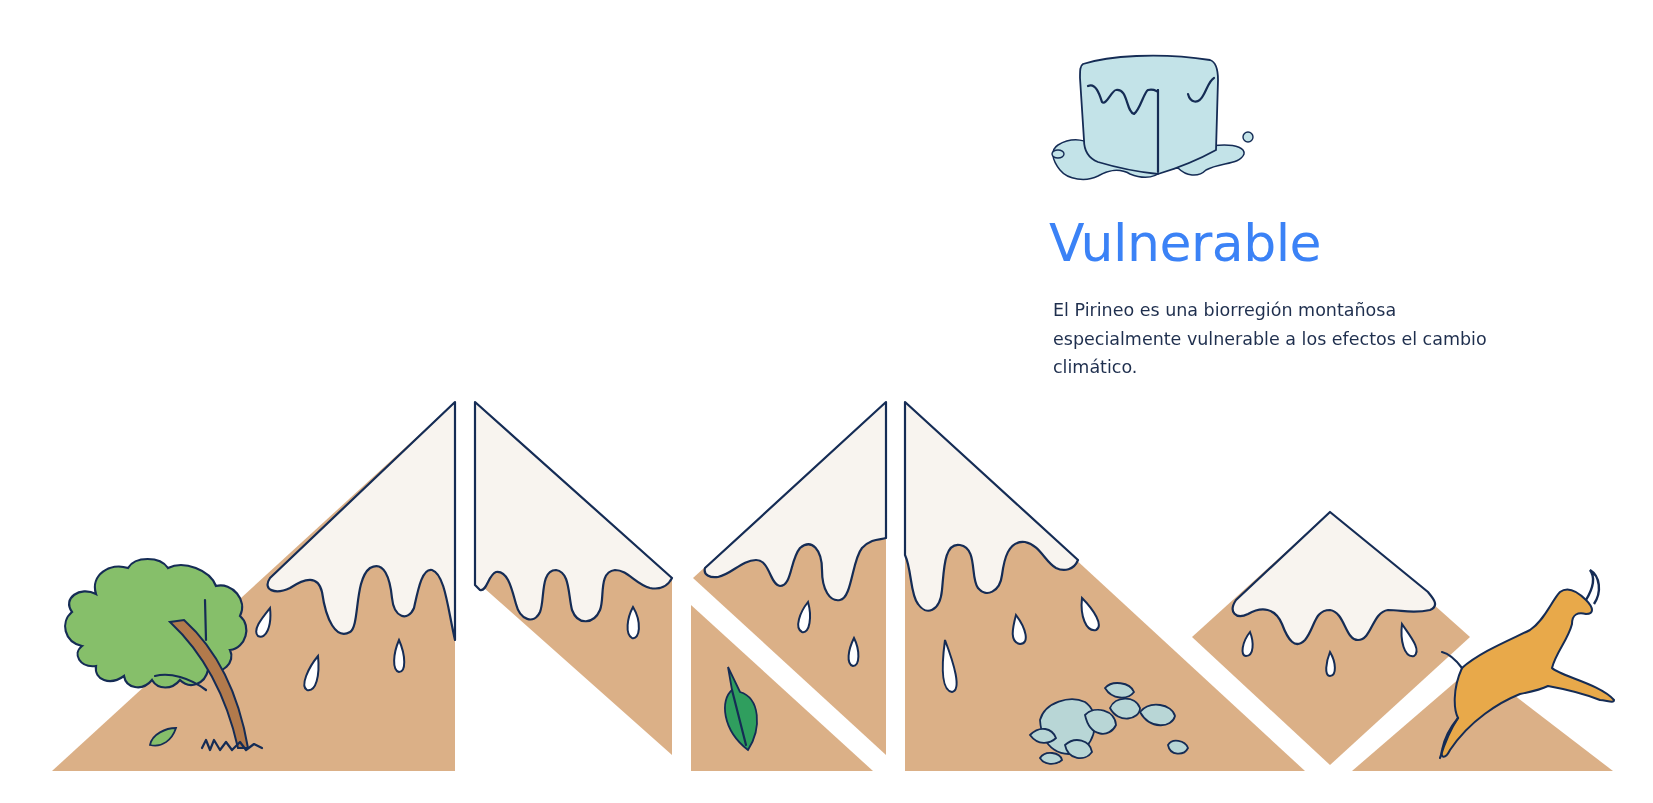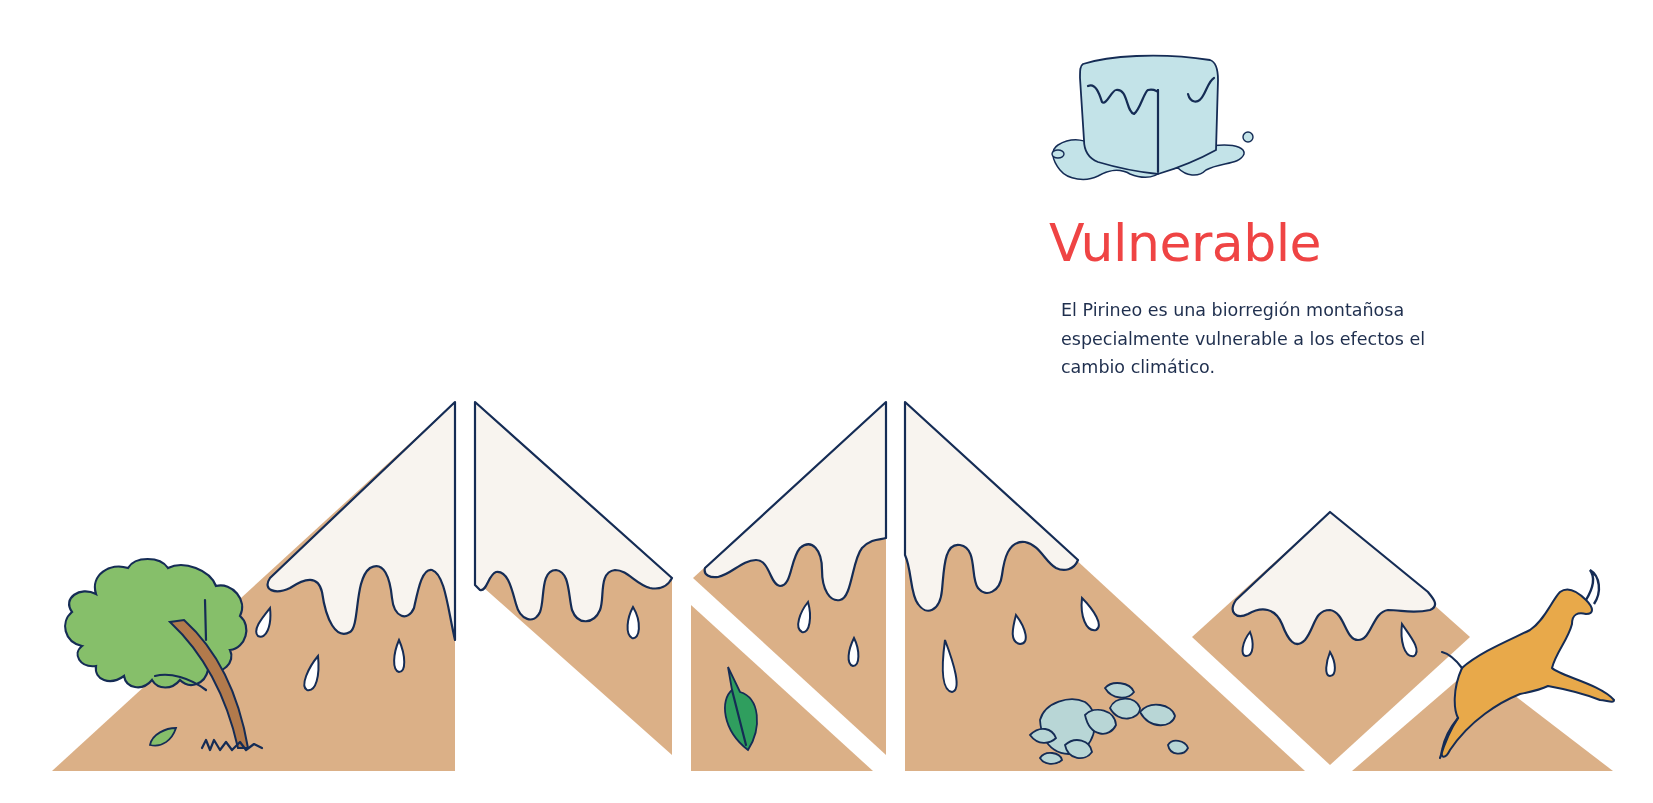--- a/index.html
+++ b/index.html
@@ -1,20 +1,20 @@
 <!DOCTYPE html>
 <html><head>
 <meta charset="utf-8">
 <style>
   html, body { margin: 0; padding: 0; background: #ffffff; }
   body { width: 1653px; height: 803px; position: relative; overflow: hidden; font-family: "DejaVu Sans", sans-serif; }
   .scene { position: absolute; left: 0; top: 0; width: 1653px; height: 803px; }
   .text-block { position: absolute; left: 1049px; top: 215px; width: 440px; color: #132d5c; }
-  .title { font-family: "DejaVu Sans", sans-serif; font-size: 52px; font-weight: 400; letter-spacing: -0.5px; margin: 0; line-height: 1.1; color: #ef4444; }
-  .desc { margin: 24px 0 0 12px; font-size: 17.5px; line-height: 28.5px; color: #1f2f4e; font-family: "DejaVu Sans", sans-serif; }
+  .title { font-family: "DejaVu Sans", sans-serif; font-size: 52px; font-weight: 400; letter-spacing: -0.5px; margin: 0; line-height: 1.1; color: #3b82f6; }
+  .desc { margin: 24px 0 0 4px; font-size: 17.5px; line-height: 28.5px; color: #1f2f4e; font-family: "DejaVu Sans", sans-serif; }
 </style>
 </head>
 <body>
 
 <div class="scene">
   <svg width="1653" height="803" viewBox="0 0 1653 803" xmlns="http://www.w3.org/2000/svg">
     <defs>
       <style>
         .ground { fill: #dbb087; }
         .snow { fill: #f8f4ef; stroke: #152c55; stroke-width: 2.2; stroke-linejoin: round; }

